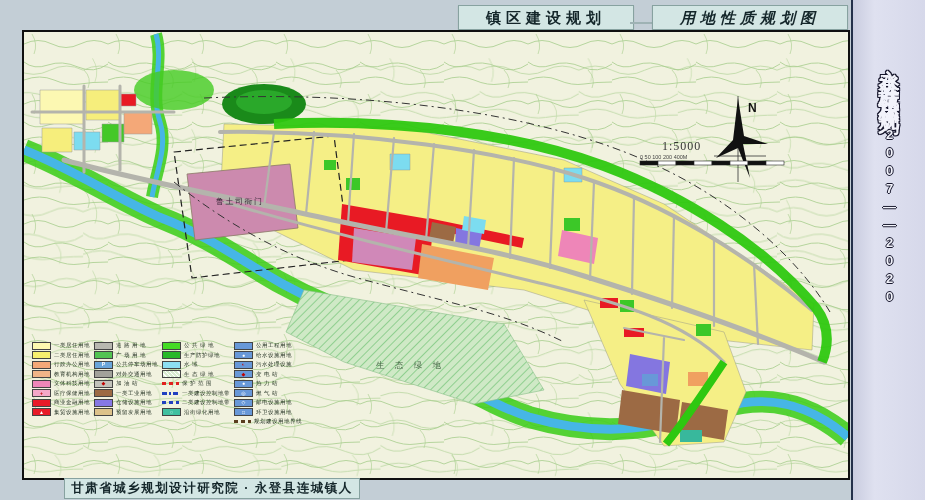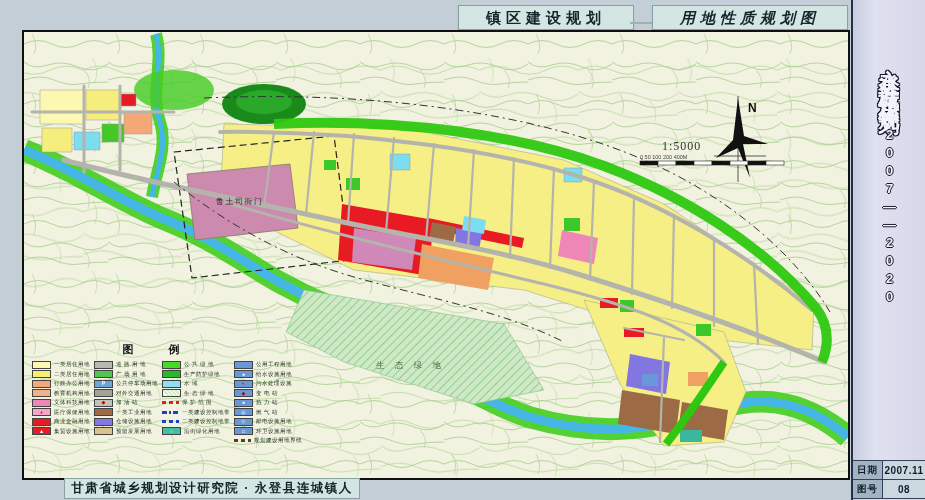--- a/index.html
+++ b/index.html
@@ -226,21 +226,20 @@
         <rect x="724" y="129" width="18" height="4" fill="#111"></rect>
           <rect x="742" y="129" width="18" height="4" fill="#fff"></rect>
       </g>
     </g>
 
     <text x="192" y="172" font-size="8" fill="#3a2a3a" letter-spacing="1.5" font-family="Liberation Sans, sans-serif">鲁土司衙门</text>
     <text x="352" y="336" font-size="8.5" fill="#4a6a4a" letter-spacing="4" font-family="Liberation Sans, sans-serif">生 态 绿 地</text>
   </svg>
 
   <div id="legend">
-    <div class="ltitle">图  例</div>
     <div id="legend-columns">
         <div class="lcol">
           <div class="litem">
             <span class="sw" style="background: rgb(253, 249, 176);"></span>
             <span class="ltext">一类居住用地</span>
           </div>
           <div class="litem">
             <span class="sw" style="background: rgb(247, 239, 110);"></span>
             <span class="ltext">二类居住用地</span>
           </div>
@@ -401,25 +400,15 @@
         </div>
       </div>
   </div>
 </div>
 
 <div id="sidebar">
   <div class="vwrap">
     <span class="vtitle-text">永登县连城镇总体规划</span>
     <span class="vyears">2007——2020</span>
   </div>
-  <div id="sidebar-table">
-    <div class="srow">
-      <div class="slabel">日期</div>
-      <div class="svalue">2007.11</div>
-    </div>
-    <div class="srow">
-      <div class="slabel">图号</div>
-      <div class="svalue">08</div>
-    </div>
-  </div>
 </div>
 
 <div id="footer-credit">甘肃省城乡规划设计研究院 · 永登县连城镇人民政府</div>
 
 </body></html>

